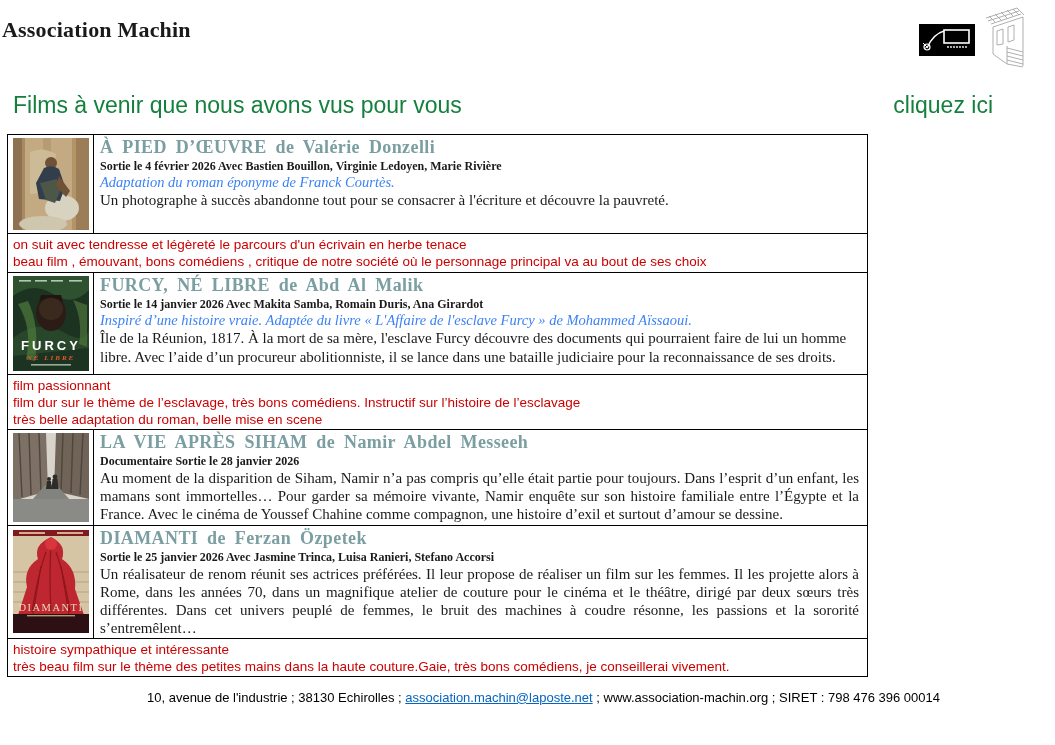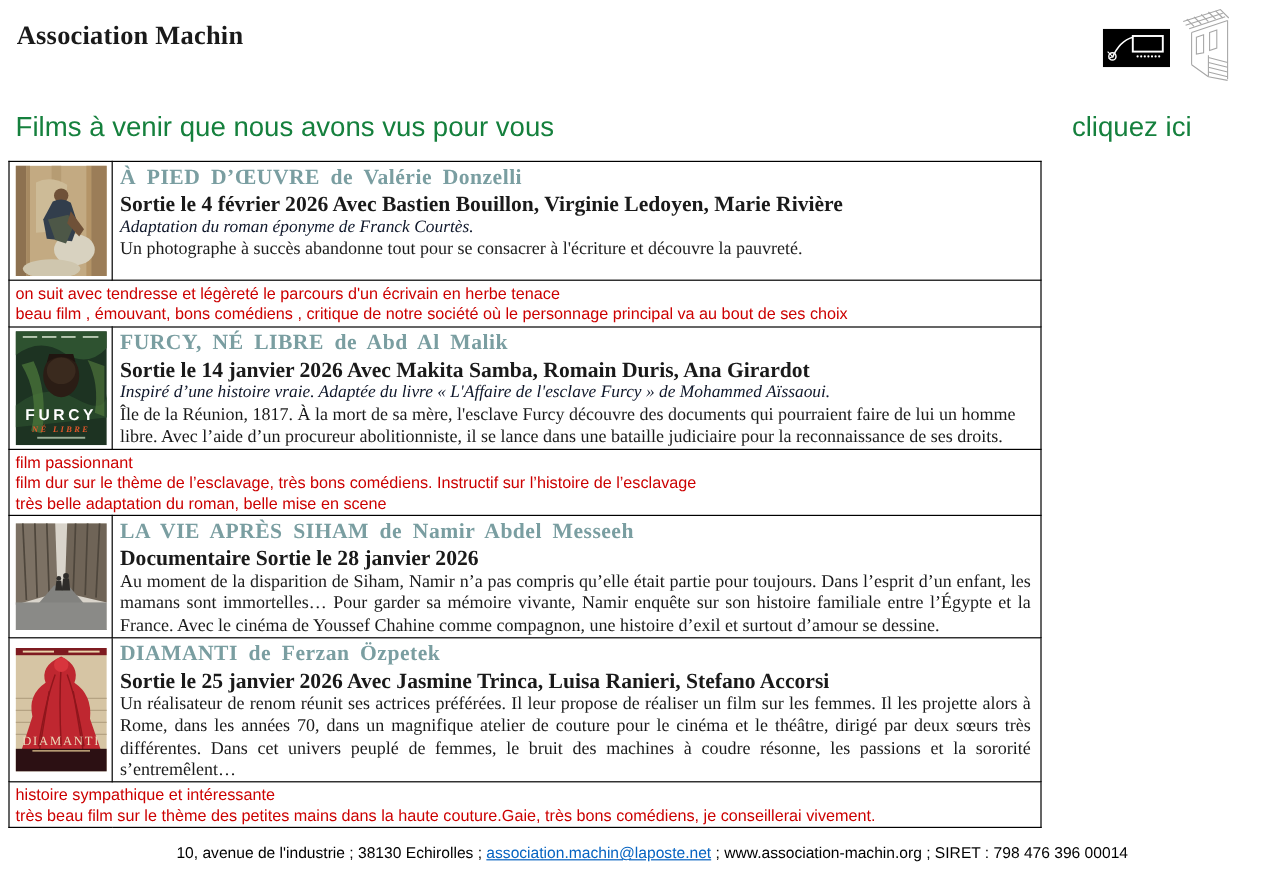--- a/index.html
+++ b/index.html
@@ -3,42 +3,42 @@
 <meta charset="utf-8">
 <style>
   * { margin:0; padding:0; box-sizing:border-box; }
   html,body { background:#fff; width:1055px; height:745px; overflow:hidden; }
   body { font-family:"Liberation Serif", serif; color:#1a1a1a; }
 
   .page { width:1055px; height:745px; position:relative; }
 
   
   .header { position:relative; height:72px; }
-  .org-title { font-family:"Liberation Serif", serif; font-weight:bold; font-size:22px; padding:17px 0 0 14px; letter-spacing:.2px; }
+  .org-title { font-family:"Liberation Serif", serif; font-weight:bold; font-size:22px; padding:17px 0 0 2px; letter-spacing:.2px; }
   .logos { position:absolute; top:6px; right:28px; display:flex; align-items:flex-start; gap:8px; }
   .logo-cinema { margin-top:18px; }
 
   
   .title-row { display:flex; justify-content:space-between; align-items:baseline;
                font-family:"Liberation Sans", sans-serif; font-size:23px; color:#15803d;
                margin:20px 62px 0 13px; }
   .cliquez { cursor:pointer; }
 
   
   table.films { border-collapse:collapse; table-layout:fixed; width:861px; margin:15px 7px 0 7px; }
   table.films td { border:1.5px solid #000; vertical-align:top; overflow:hidden; }
   col.poster-col { width:86px; }
 
   .poster-cell { padding:2px 4px; text-align:center; vertical-align:middle !important; }
   .poster-cell svg { display:block; margin:1px auto; }
 
   .details-cell { padding:2px 8px 0 6px; }
   .film-title { font-weight:bold; font-size:18px; color:#7a9ea1; letter-spacing:.4px; word-spacing:4px; line-height:1.2; }
-  .film-bold  { font-weight:bold; font-size:18px; line-height:1.25; }
-  .film-italic{ font-style:italic; font-size:14.5px; line-height:1.22; color:#0f172a; }
+  .film-bold  { font-weight:bold; font-size:12px; line-height:1.25; }
+  .film-italic{ font-style:italic; font-size:14.5px; line-height:1.22; color:#3b82f6; }
   .film-syn   { font-size:15px; line-height:1.22; }
   .justify    { text-align:justify; }
 
   .review-cell { font-family:"Liberation Sans", sans-serif; color:#cc0000; font-size:13.5px; line-height:1.26; padding:2px 6px 1px 5px; }
 
   
   .footer { text-align:center; font-family:"Liberation Sans", sans-serif; font-size:13px; color:#000; margin-top:13px;padding-left:32px; }
   .footer a { color:#0563c1; text-decoration:underline; cursor:pointer; }
 
   .r1 { height:97px; }  .r1b { height:39px; }

